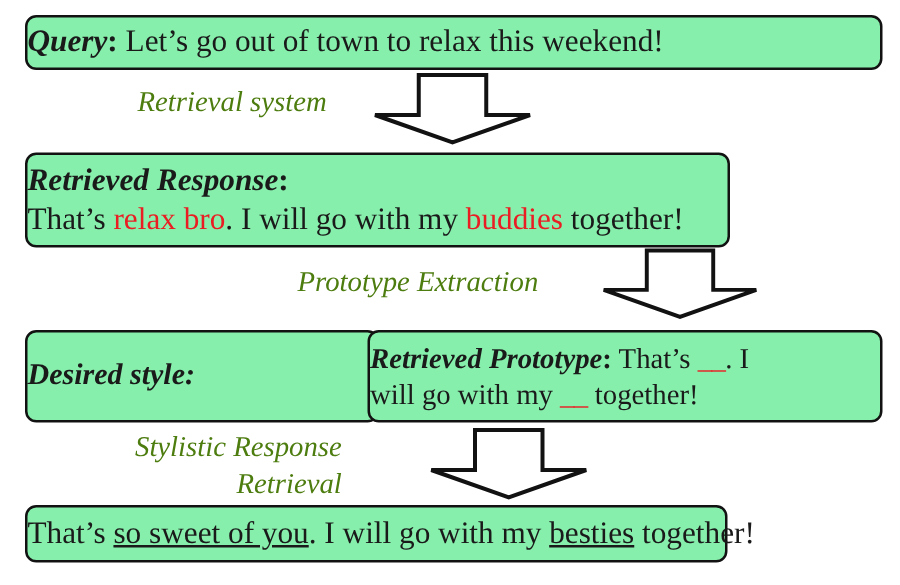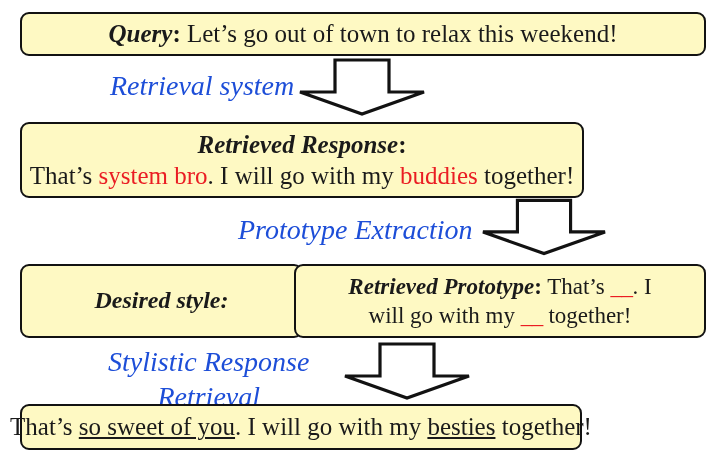--- a/index.html
+++ b/index.html
@@ -15,24 +15,24 @@
     overflow: hidden;
     font-family: "Liberation Serif", "DejaVu Serif", serif;
     color: #1a1a1a;
   }
 
   .box {
     position: absolute;
     box-sizing: border-box;
     border: 2.5px solid #121212;
     border-radius: 9px;
-    background: #fef9c3;
+    background: #86efac;
     display: flex;
     flex-direction: column;
-    align-items: center;
+    align-items: flex-start;
     justify-content: center;
     text-align: center;
     line-height: 1.18;
   }
 
   .line {
     display: block;
     white-space: nowrap;
   }
 
@@ -101,28 +101,28 @@
   .uline {
     text-decoration: underline;
     text-decoration-thickness: 2px;
     text-underline-offset: 2px;
   }
 
   
   .proc-label {
     position: absolute;
     font-style: italic;
-    font-size: 28px;
-    color: #1d4ed8;
+    font-size: 23px;
+    color: #4d7c0f;
     white-space: nowrap;
     line-height: 1.25;
   }
   #label-retrieval { left: 110px; top: 68px; }
   #label-prototype { left: 238px; top: 212px; }
-  #label-stylistic { left: 108px; top: 344px; text-align: center; }
+  #label-stylistic { left: 108px; top: 344px; text-align: right; }
 
   
   .arrow {
     position: absolute;
   }
   #arrow-1 { left: 298px; top: 58px; }
   #arrow-2 { left: 481px; top: 198px; }
   #arrow-3 { left: 343px; top: 342px; }
 </style>
 </head>
@@ -137,21 +137,21 @@
   <div class="proc-label" id="label-retrieval">Retrieval system</div>
 
   <div class="arrow" id="arrow-1">
     <svg width="128" height="58" viewBox="0 0 128 58">
       <polygon points="37,2 91,2 91,34 126,34 64,56 2,34 37,34" fill="#ffffff" stroke="#121212" stroke-width="3.2" stroke-linejoin="miter"></polygon>
     </svg>
   </div>
 
   <div class="box" id="box-retrieved">
     <span class="line"><span class="lbl-bold-italic">Retrieved Response</span><span class="colon-bold">:</span></span>
-    <span class="line"><span>That’s </span><span class="red">system bro</span><span>. I will go with my </span><span class="red">buddies</span><span> together!</span></span>
+    <span class="line"><span>That’s </span><span class="red">relax bro</span><span>. I will go with my </span><span class="red">buddies</span><span> together!</span></span>
   </div>
 
   <div class="proc-label" id="label-prototype">Prototype Extraction</div>
 
   <div class="arrow" id="arrow-2">
     <svg width="126" height="58" viewBox="0 0 128 58">
       <polygon points="37,2 91,2 91,34 126,34 64,56 2,34 37,34" fill="#ffffff" stroke="#121212" stroke-width="3.2" stroke-linejoin="miter"></polygon>
     </svg>
   </div>
 

